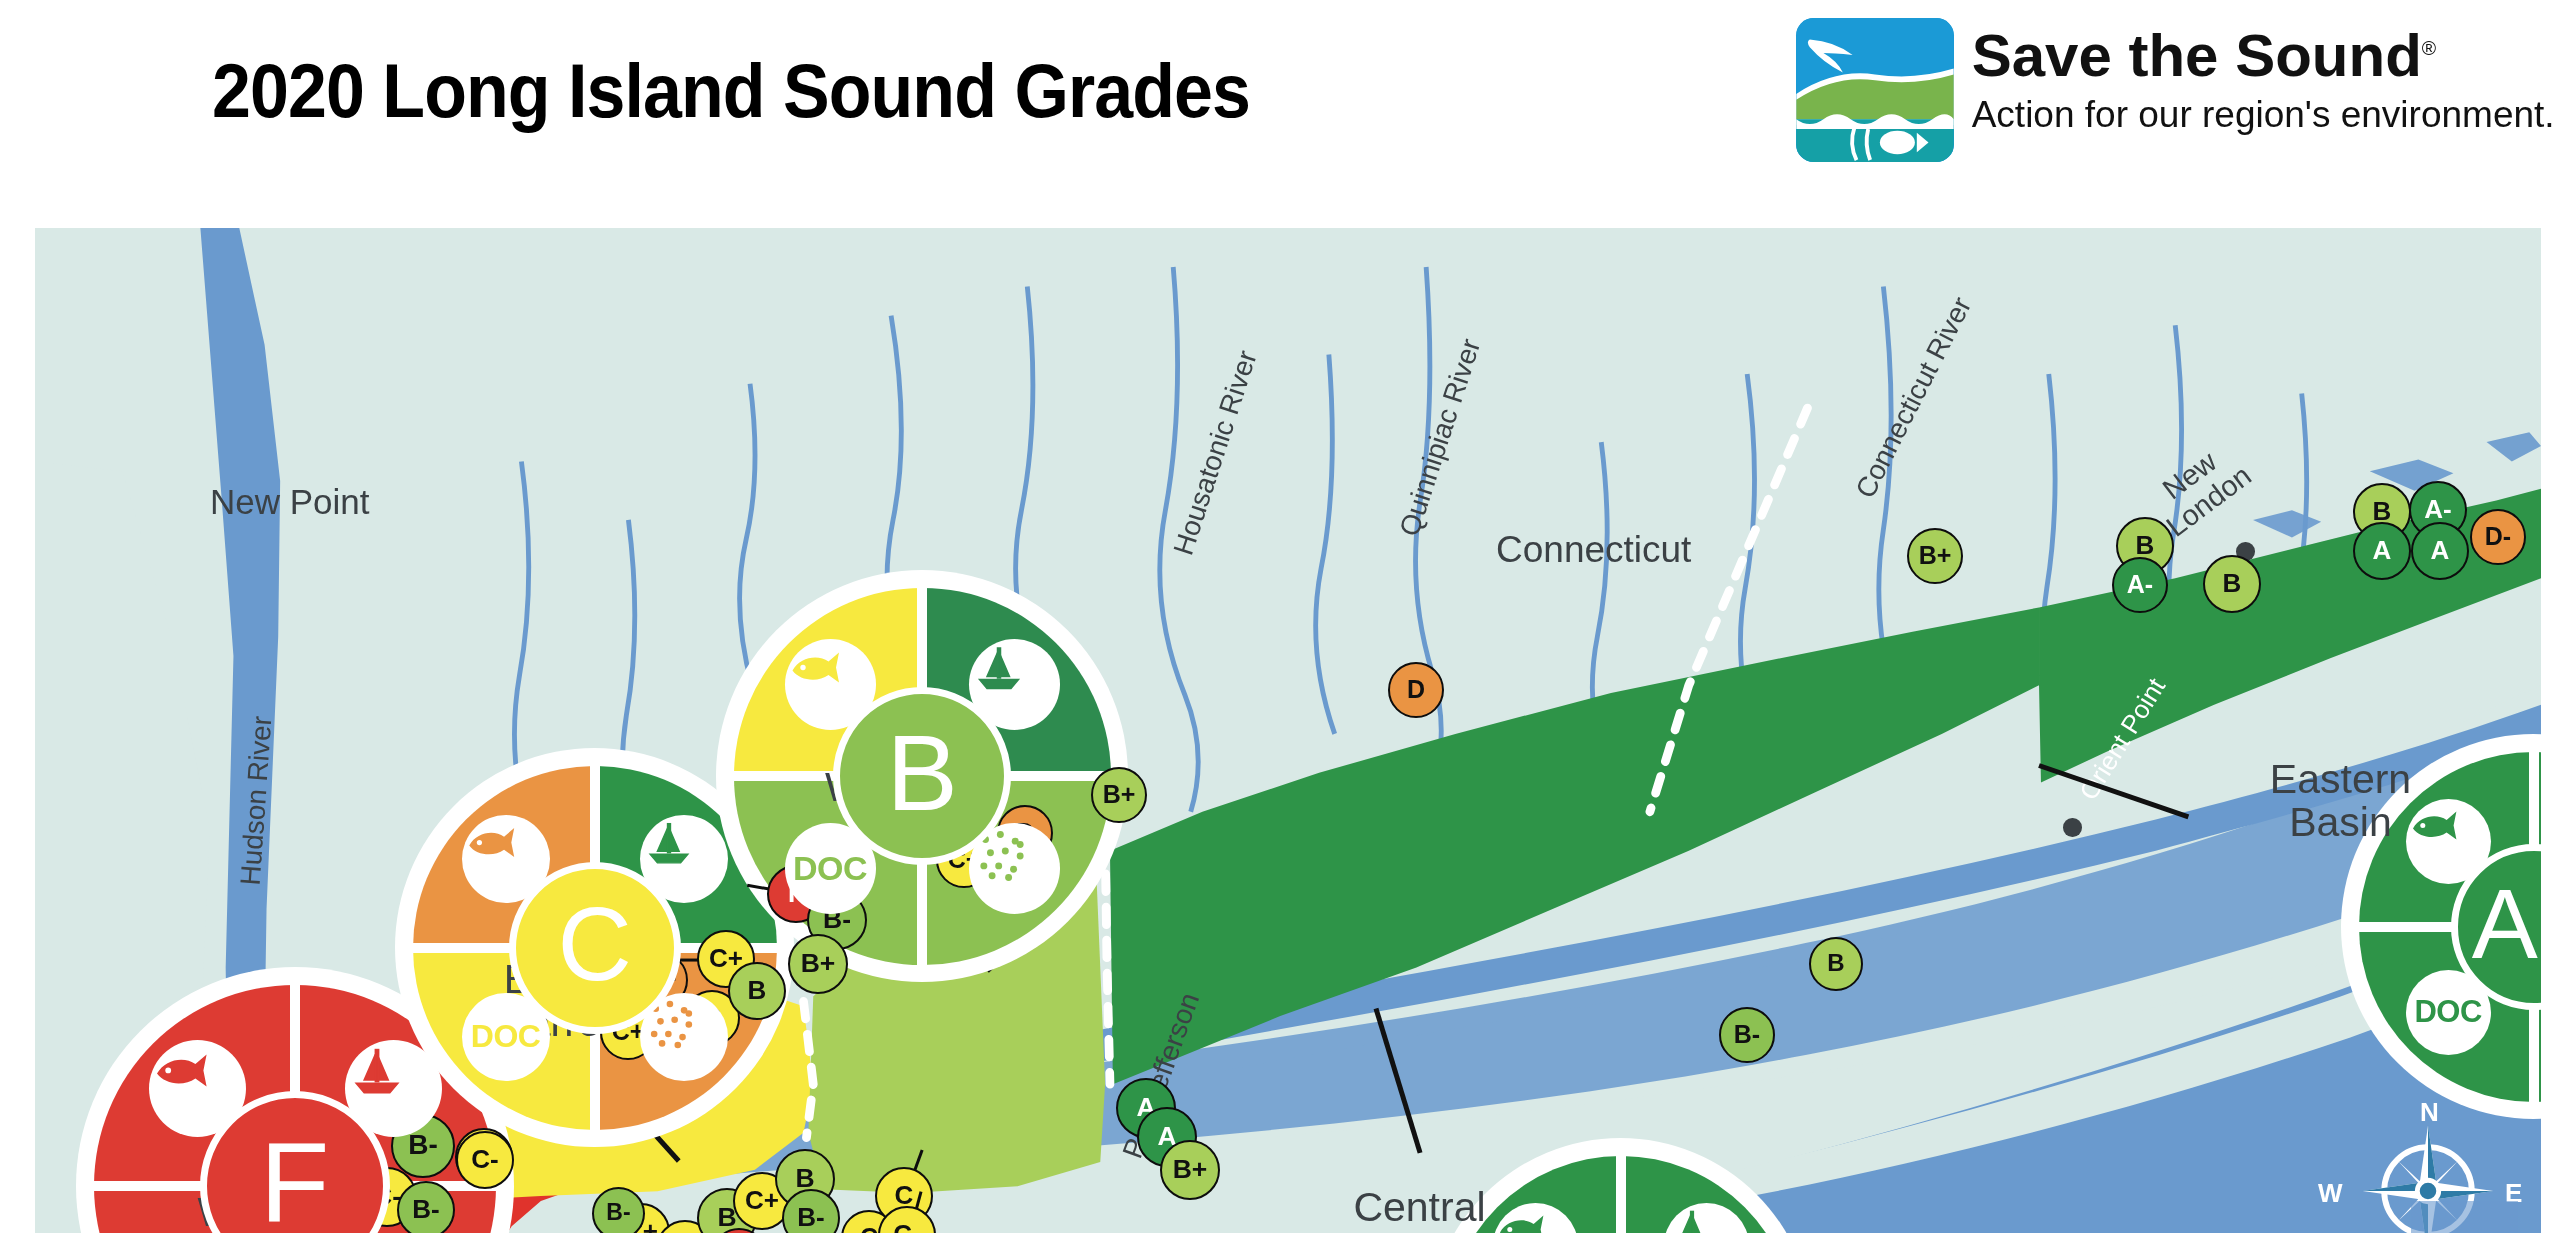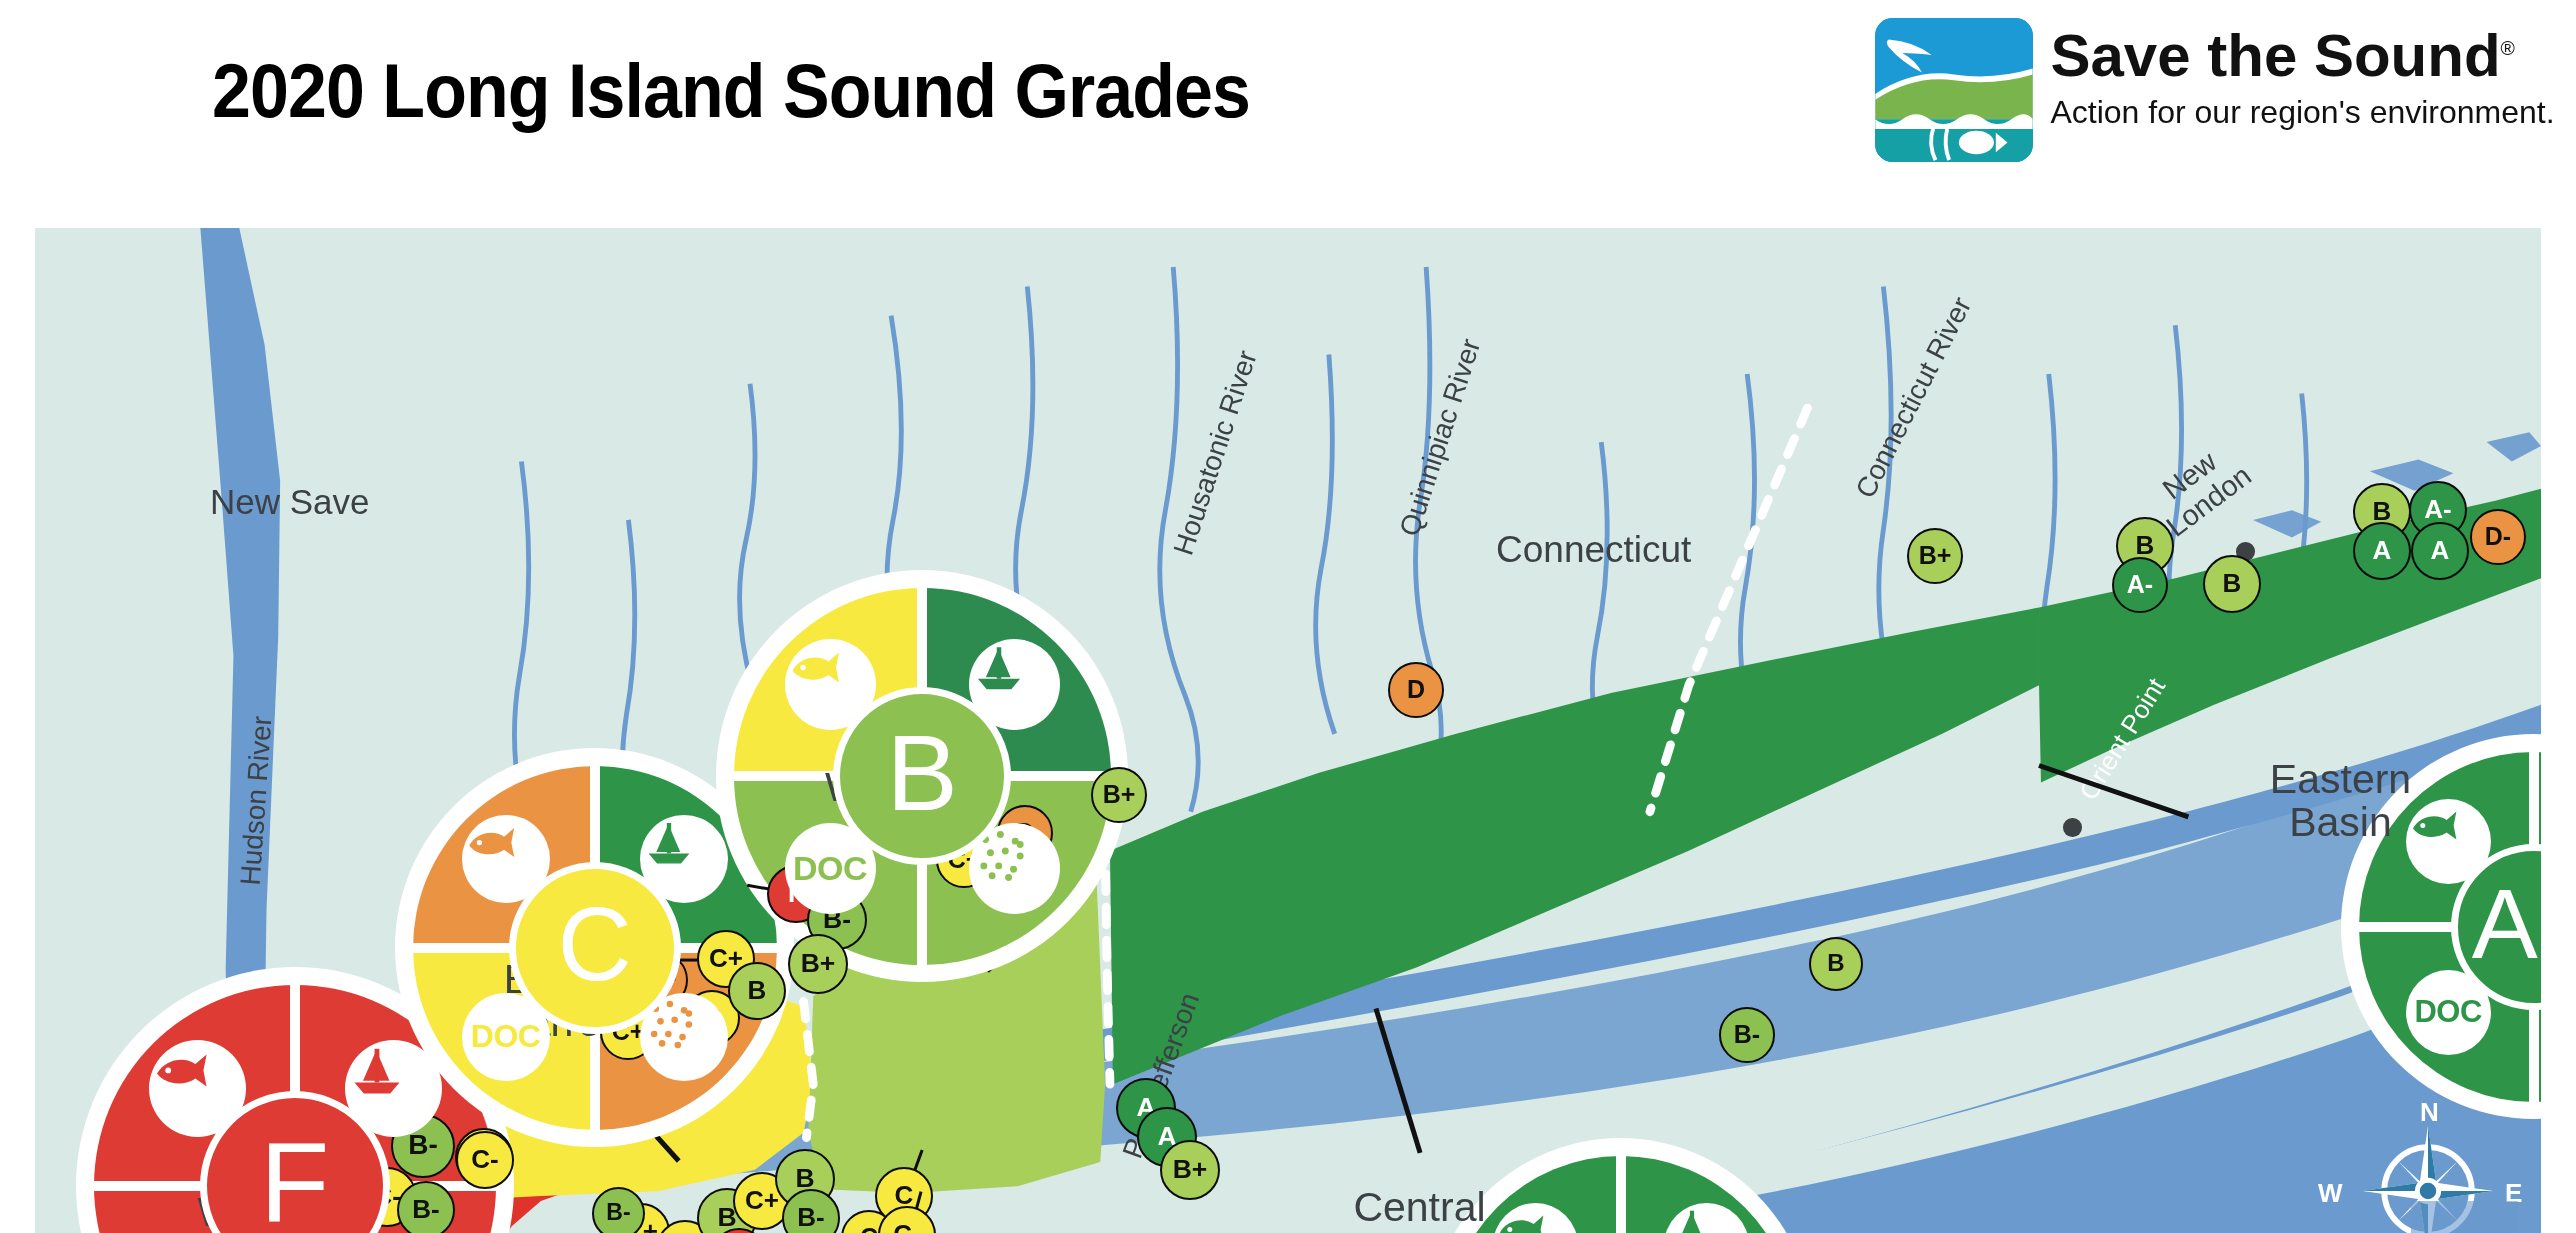--- a/index.html
+++ b/index.html
@@ -18,21 +18,21 @@
     font-size:76px; font-weight:bold; letter-spacing:-1px;
     color:#000; white-space:nowrap;
     font-family:"Liberation Sans", sans-serif;
     transform: scaleX(0.92); transform-origin: left top;
   }
   #logo-block { position:absolute; right:21.4px; top:17.5px; display:flex; align-items:flex-start; gap:17.5px;padding-left:47px; }
   #logo-mark { width:158px; height:144px; border-radius:17.5px; overflow:hidden; position:relative; background:#1b9ad6; flex:0 0 auto; }
   #logo-text { padding-top:7.8px; }
   #logo-title { font-size:60px; font-weight:bold; color:#111; line-height:1.02; white-space:nowrap; position:relative; }
   #logo-reg { font-size:19.5px; vertical-align:super; font-weight:normal; }
-  #logo-tag { font-size:32px; color:#111; margin-top:7.8px; white-space:nowrap; }
+  #logo-tag { font-size:37px; color:#111; margin-top:7.8px; white-space:nowrap; }
 
   
   #map { position:absolute; left:35px; top:228px; width:2506px; height:1006px; overflow:hidden; background:#d9e9e6; }
   #map svg { position:absolute; left:0; top:0; }
 
   
   .maplabel {
     position:absolute; color:#3b4145; white-space:nowrap;
     font-family:"Liberation Sans", sans-serif; pointer-events:none;
   }
@@ -170,21 +170,21 @@
       </g>
 
       <g fill="#6a9ace" opacity="0.9">
         <path d="M2280 300 l40 -10 l30 12 l-30 16 z"></path>
         <path d="M2400 250 l50 -12 l36 14 l-40 18 z"></path>
         <path d="M2520 220 l44 -10 l12 14 l-30 16 z"></path>
       </g>
     </svg>
 
     <div id="labels-layer">
-        <div class="maplabel" style="left: 175px; top: 255px; font-size: 35px; line-height: 1.1; text-align: center; white-space: pre-line; transform: rotate(0deg); transform-origin: left center;">New Save</div>
+        <div class="maplabel" style="left: 175px; top: 255px; font-size: 35px; line-height: 1.1; text-align: center; white-space: pre-line; transform: rotate(0deg); transform-origin: left center;">New Point</div>
         <div class="maplabel" style="left: 1461px; top: 302px; font-size: 37px; line-height: 1.1; text-align: center; white-space: pre-line; transform: rotate(0deg); transform-origin: left center;">Connecticut</div>
         <div class="maplabel" style="left: 2126px; top: 258px; font-size: 29px; line-height: 1.1; text-align: center; white-space: pre-line; transform: rotate(-37deg); transform-origin: left center;">New
 London</div>
         <div class="maplabel" style="left: 216px; top: 642px; font-size: 28px; line-height: 1.1; text-align: center; white-space: pre-line; transform: rotate(-86deg); transform-origin: left center;">Hudson River</div>
         <div class="maplabel" style="left: 929px; top: 506px; font-size: 28px; line-height: 1.1; text-align: center; white-space: pre-line; transform: rotate(-57deg); transform-origin: left center;">Bridgeport</div>
         <div class="maplabel" style="left: 1148px; top: 311px; font-size: 28px; line-height: 1.1; text-align: center; white-space: pre-line; transform: rotate(-72deg); transform-origin: left center;">Housatonic River</div>
         <div class="maplabel" style="left: 1374px; top: 292px; font-size: 28px; line-height: 1.1; text-align: center; white-space: pre-line; transform: rotate(-72deg); transform-origin: left center;">Quinnipiac River</div>
         <div class="maplabel" style="left: 1829px; top: 253px; font-size: 28px; line-height: 1.1; text-align: center; white-space: pre-line; transform: rotate(-63deg); transform-origin: left center;">Connecticut River</div>
         <div class="maplabel" style="left: 1097px; top: 914px; font-size: 28px; line-height: 1.1; text-align: center; white-space: pre-line; transform: rotate(-70deg); transform-origin: left center;">Port Jefferson</div>
         <div class="maplabel white" style="left: 2051px; top: 555px; font-size: 26px; line-height: 1.1; text-align: center; white-space: pre-line; transform: rotate(-58deg); transform-origin: left center;">Orient Point</div>

